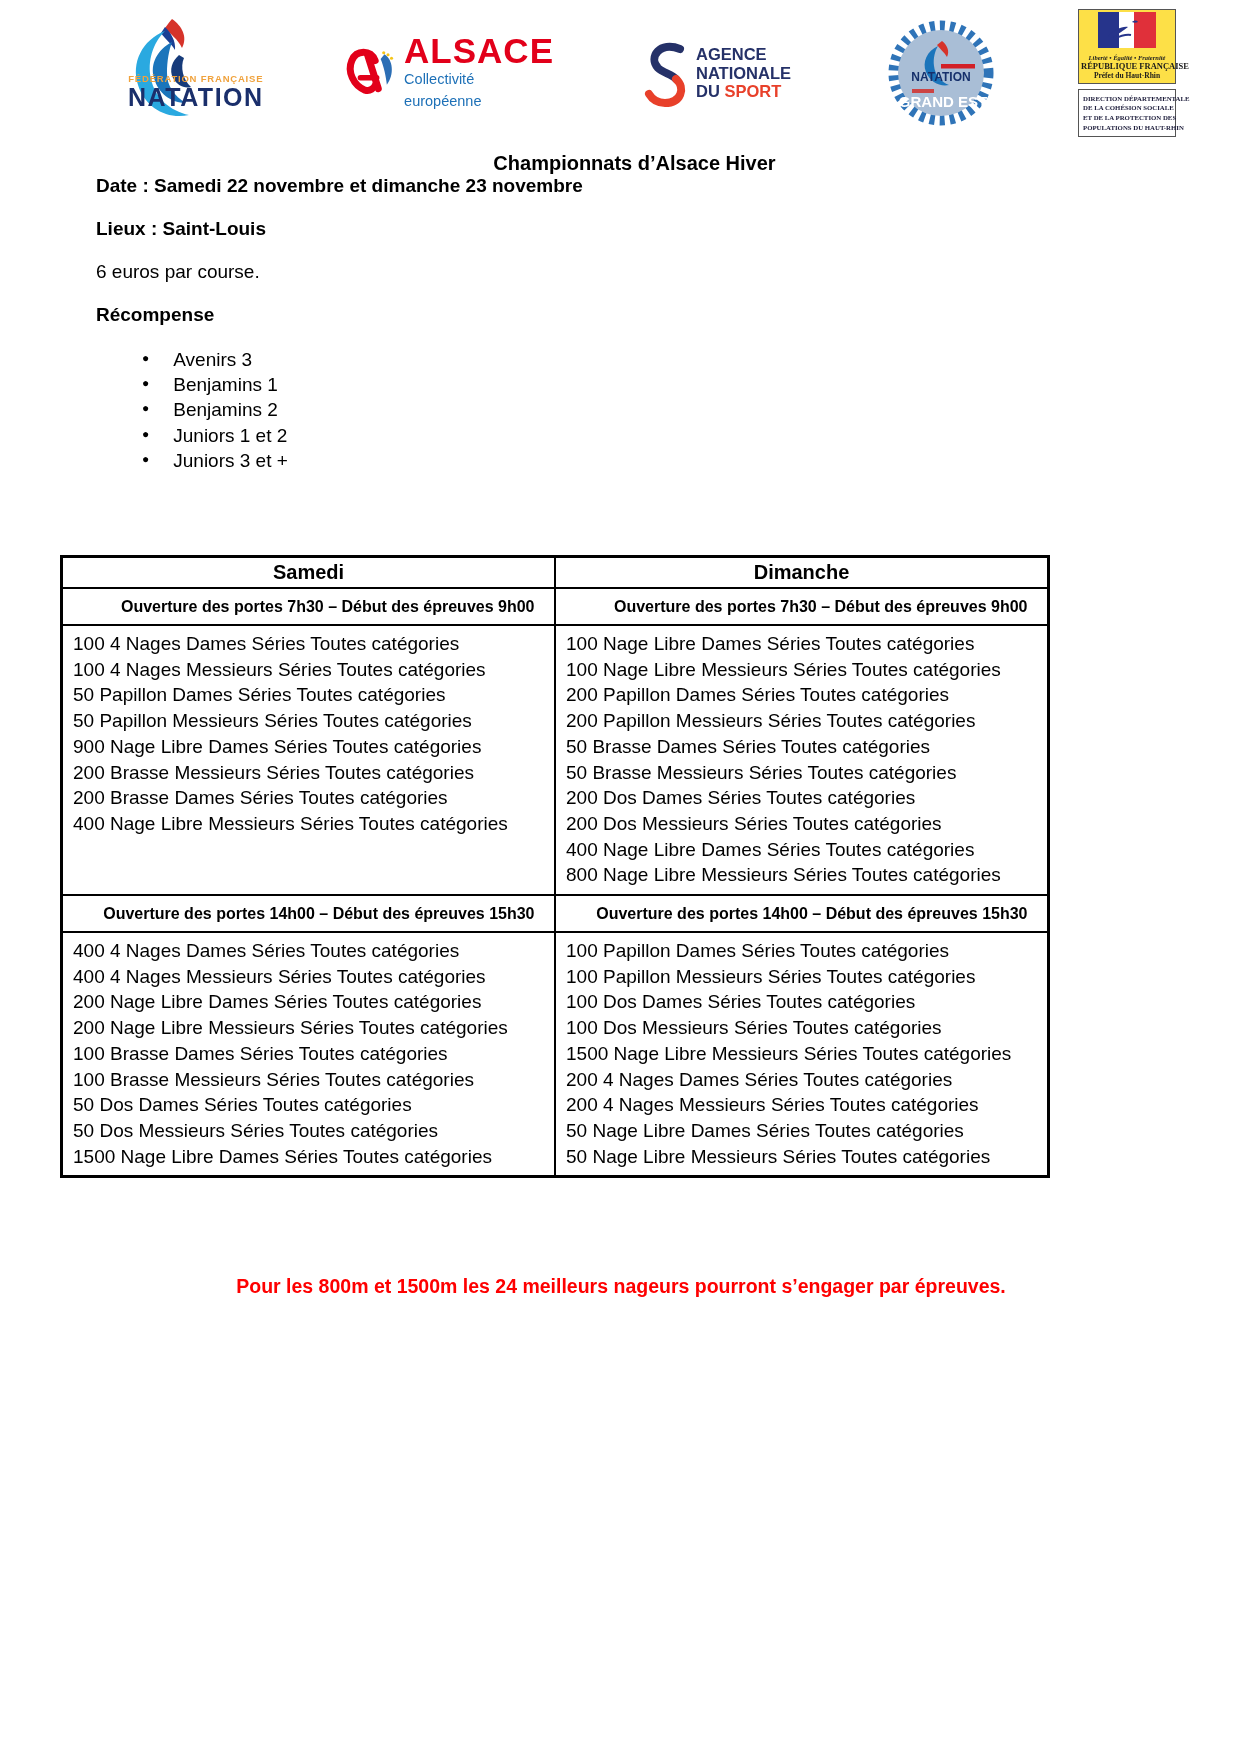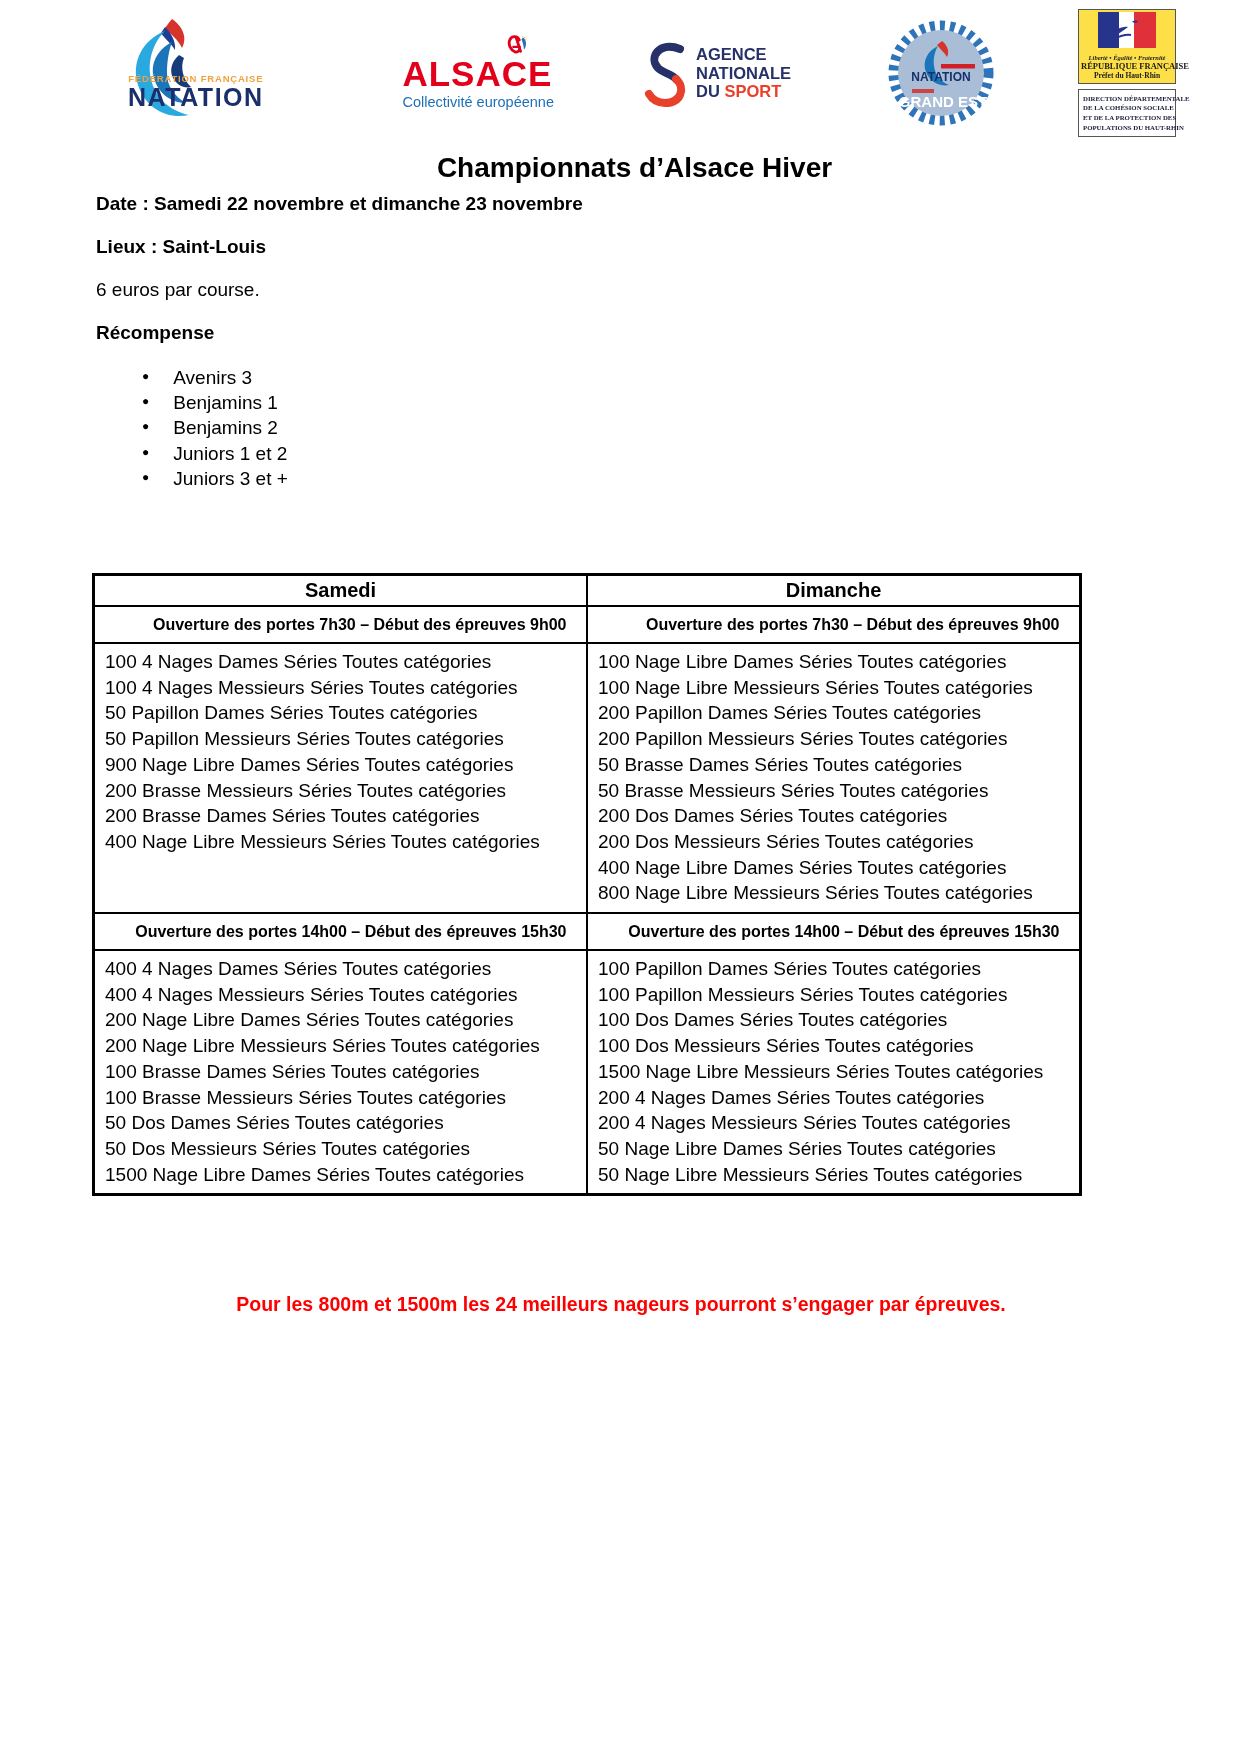--- a/index.html
+++ b/index.html
@@ -10,49 +10,49 @@
   
   .logo-bar{display:flex;justify-content:space-between;align-items:center;
     padding:14px 66px 0 66px;height:118px;}
   .logo{position:relative;}
   
   .logo-ffn{width:196px;height:112px;text-align:center;}
   .ffn-text{position:absolute;left:62px;top:56px;white-space:nowrap;}
   .ffn-top{display:block;color:#f0a23c;font-size:9.5px;font-weight:bold;letter-spacing:.8px;}
   .ffn-bottom{display:block;color:#1a2f6b;font-size:25px;font-weight:bold;letter-spacing:1.5px;line-height:26px;}
   
-  .logo-alsace{width:210px;height:80px;display:flex;align-items:flex-end;flex-direction:column;}
+  .logo-alsace{width:210px;height:80px;display:flex;align-items:center;}
   .alsace-text{margin-left:4px;}
   .alsace-name{display:block;color:#e2001a;font-size:35px;font-weight:bold;letter-spacing:1px;line-height:34px;}
   .alsace-sub{display:block;color:#1d70b7;font-size:14.5px;line-height:22px;}
   
   .logo-ans{width:168px;height:84px;display:flex;align-items:center;}
   .ans-text{margin-left:6px;font-weight:bold;color:#253168;font-size:16.5px;line-height:18.5px;white-space:nowrap;}
   .ans-sport{color:#e8402a;}
   
   .logo-ge{width:110px;height:116px;}
   
   .logo-pref{width:98px;font-family:"Liberation Serif",serif;}
   .pref-box{border:1px solid #555;padding:2px 2px 3px;text-align:center;background:#fde047;}
   .pref-motto{font-size:6.5px;font-style:italic;font-weight:bold;color:#222;margin-top:2px;white-space:nowrap;}
   .pref-rep{font-size:8.5px;font-weight:bold;color:#1b1b1b;white-space:nowrap;}
   .pref-prefet{font-size:7.5px;font-weight:bold;color:#1b1b1b;white-space:nowrap;}
   .pref-box2{border:1px solid #555;margin-top:5px;padding:4px 1px;text-align:left;}
   .pref-line{font-size:6.8px;font-weight:bold;color:#1c1c3a;line-height:9.6px;padding-left:3px;white-space:nowrap;}
   
-  .doc-title{text-align:center;font-size:28px;font-weight:bold;margin:20px 0 9px;padding-left:27px;}
+  .doc-title{text-align:center;font-size:20px;font-weight:bold;margin:20px 0 0;padding-left:27px;}
   .content{margin:0 96px;}
   .p{font-size:19px;line-height:22px;margin:0 0 21px;}
   .bold{font-weight:bold;}
   .p-date{}
   ul.rewards{list-style:none;margin:9px 0 0;padding:0 0 0 46px;}
   ul.rewards li{font-size:19px;line-height:25.2px;display:flex;align-items:center;}
   .dot{font-size:12px;margin-right:24px;position:relative;top:-1px;}
   
-  table.schedule{border-collapse:collapse;margin:82px 0 0 92px;width:990px;
+  table.schedule{border-collapse:collapse;margin:82px 0 0 60px;width:990px;
     border:3px solid #000;table-layout:fixed;}
   table.schedule th,table.schedule td{border:2px solid #000;}
   th.day{font-size:20px;font-weight:bold;padding:3px 4px;text-align:center;}
   td.session{font-size:16px;font-weight:bold;text-align:right;padding:4px 8px;line-height:27px;}
   td.session .wrapbox{max-width:452px;margin:0 auto;}
   td.events{vertical-align:top;padding:5px 10px 6px;}
   td.events .ev{font-size:19px;line-height:25.7px;white-space:nowrap;}
   
   .note{margin:97px 96px 0;text-align:center;color:#fe0000;font-weight:bold;font-size:19.5px;}
 </style>

